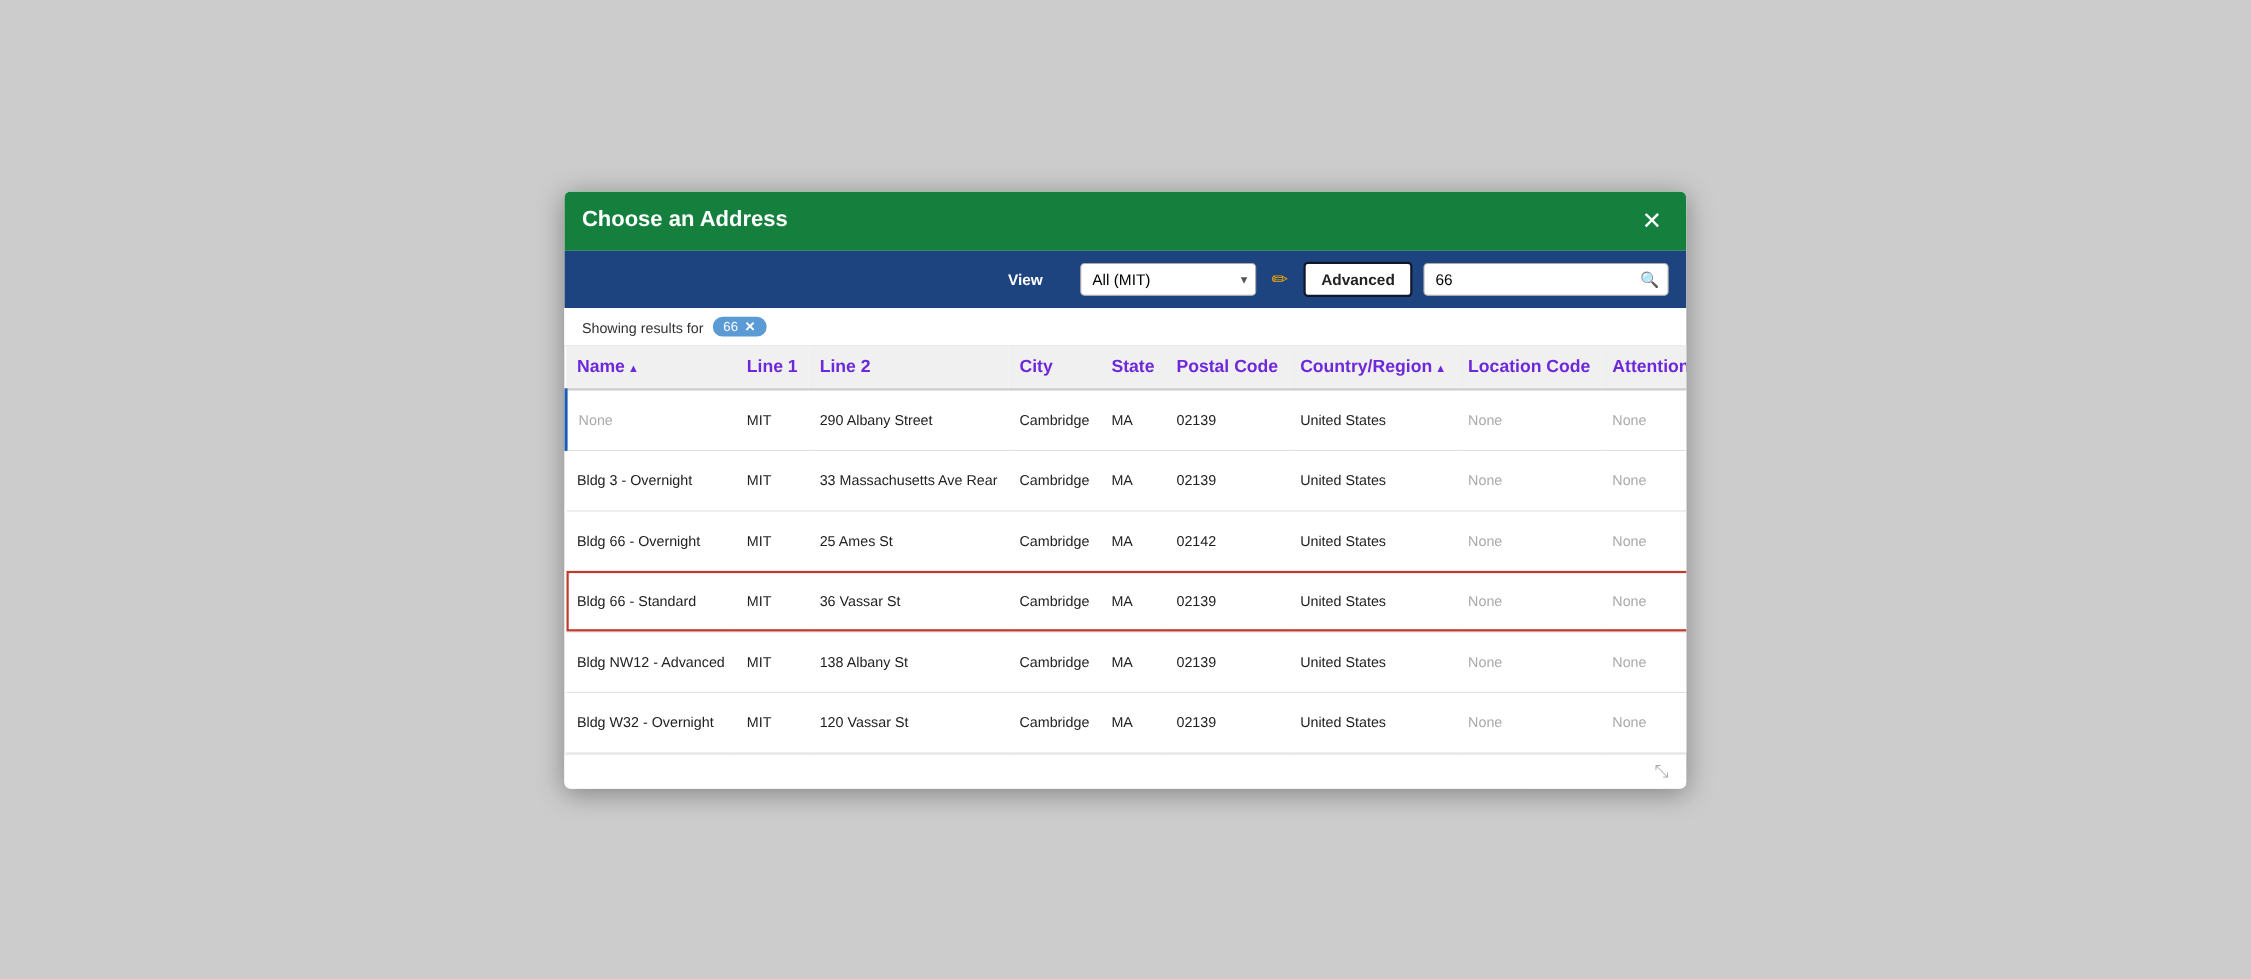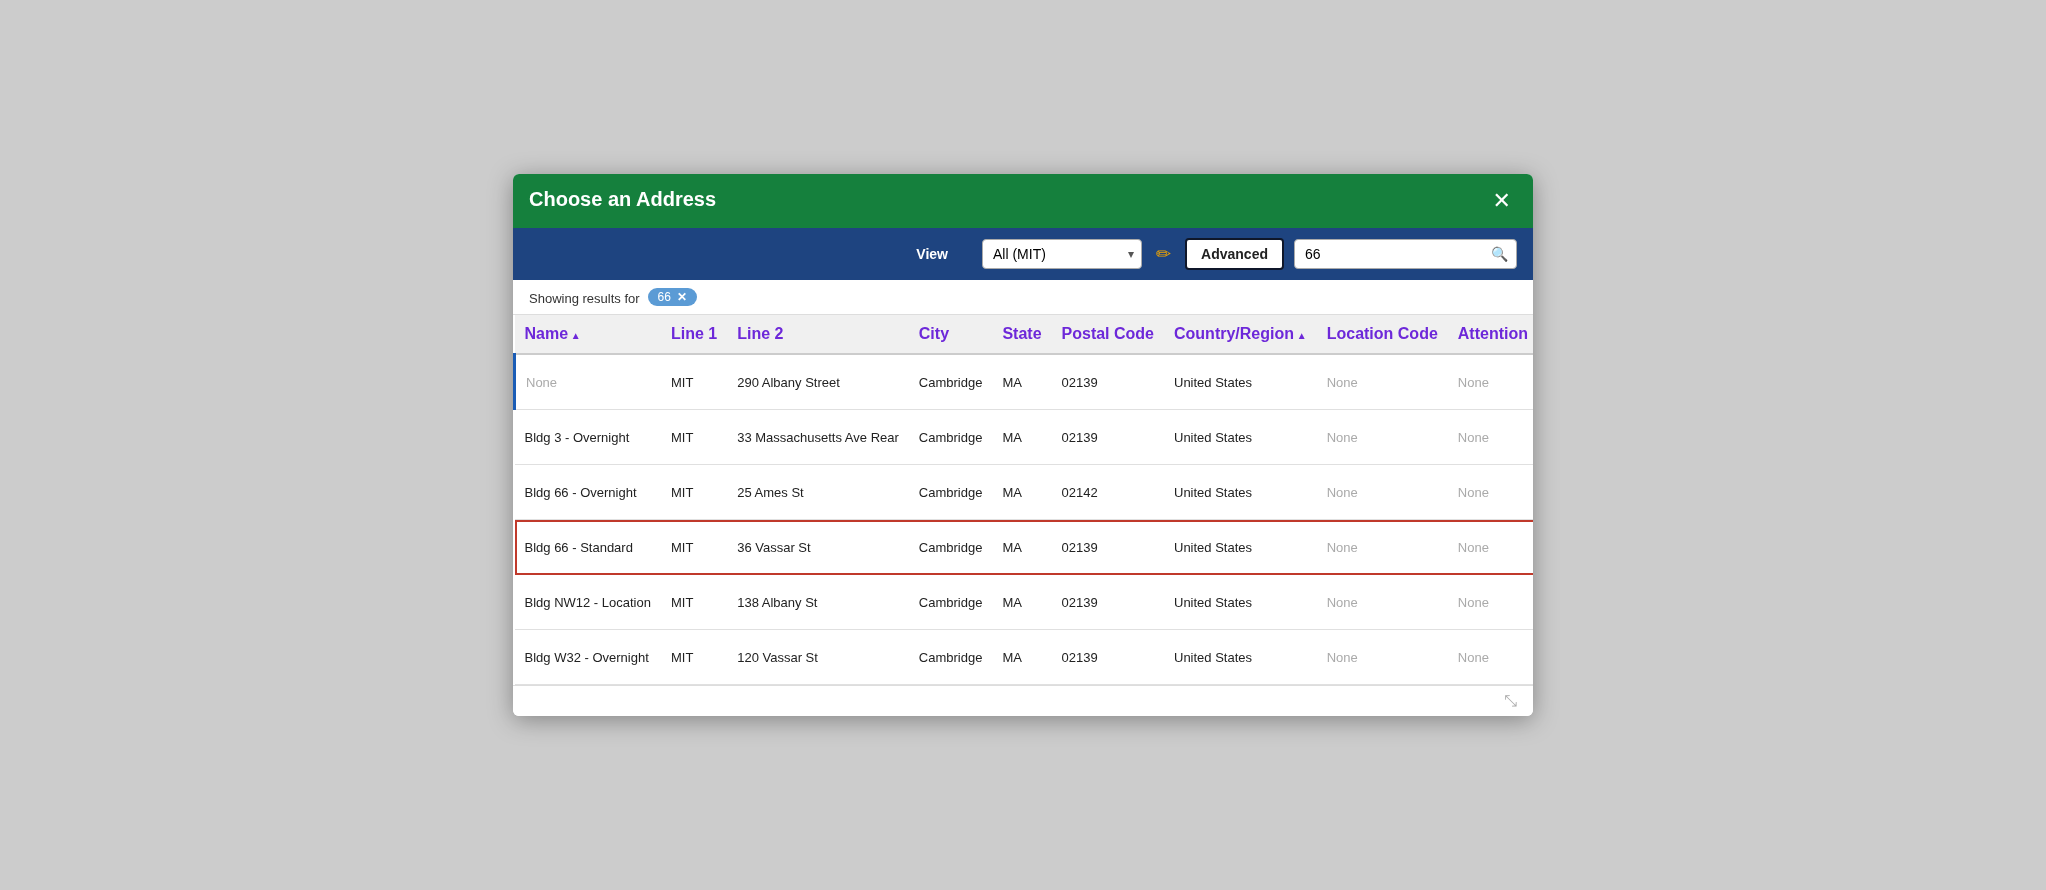--- a/index.html
+++ b/index.html
@@ -332,21 +332,21 @@
             <td class="none-val">None</td>
             <td class="none-val">None</td>
             <td>
               <button class="choose-btn highlighted">
                 <span class="check-icon">✓</span>
                 <span>Choose</span>
               </button>
             </td>
           </tr>
           <tr>
-            <td>Bldg NW12 - Location</td>
+            <td>Bldg NW12 - Advanced</td>
             <td>MIT</td>
             <td>138 Albany St</td>
             <td>Cambridge</td>
             <td>MA</td>
             <td>02139</td>
             <td>United States</td>
             <td class="none-val">None</td>
             <td class="none-val">None</td>
             <td>
               <button class="choose-btn">

